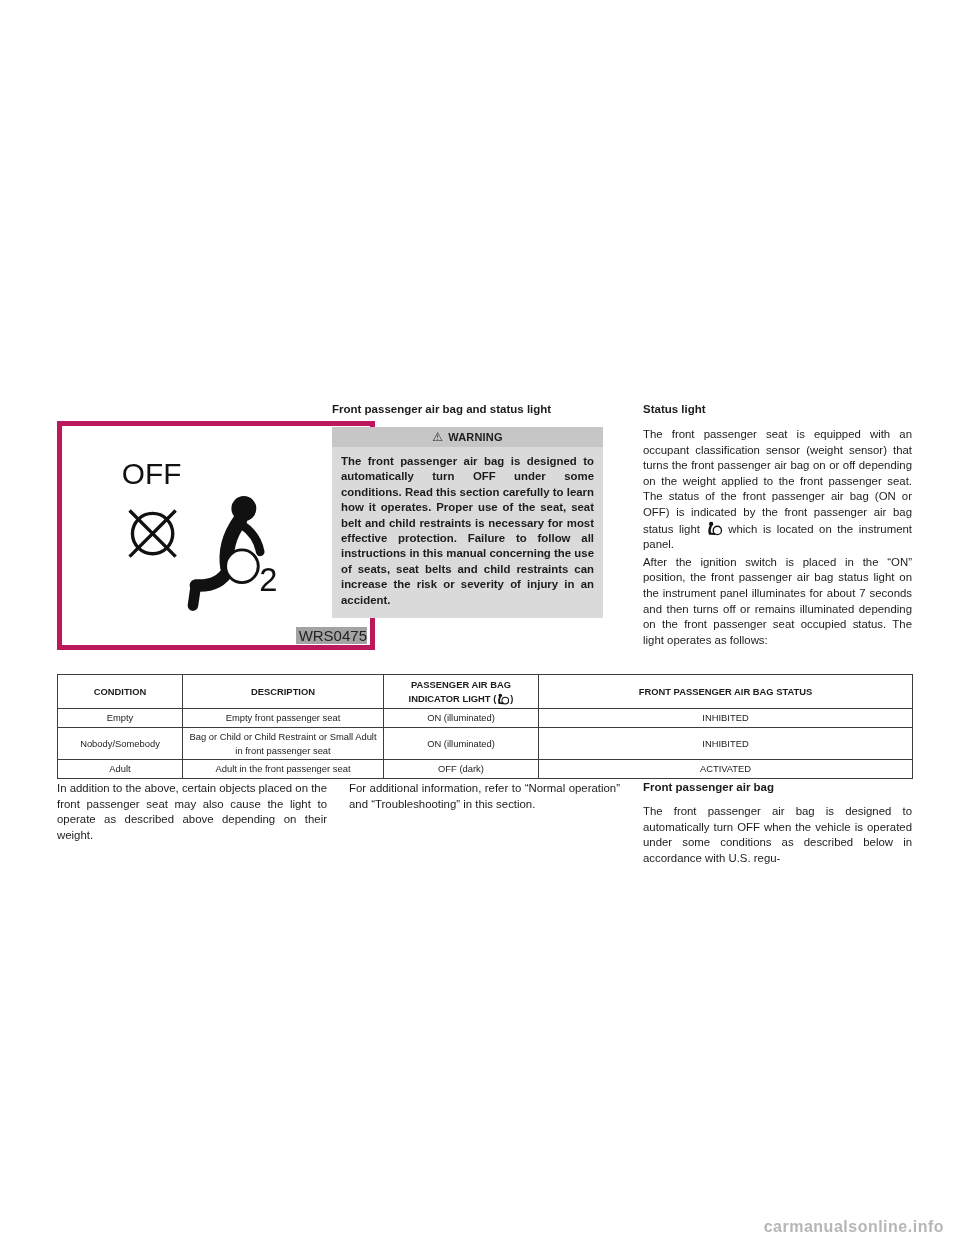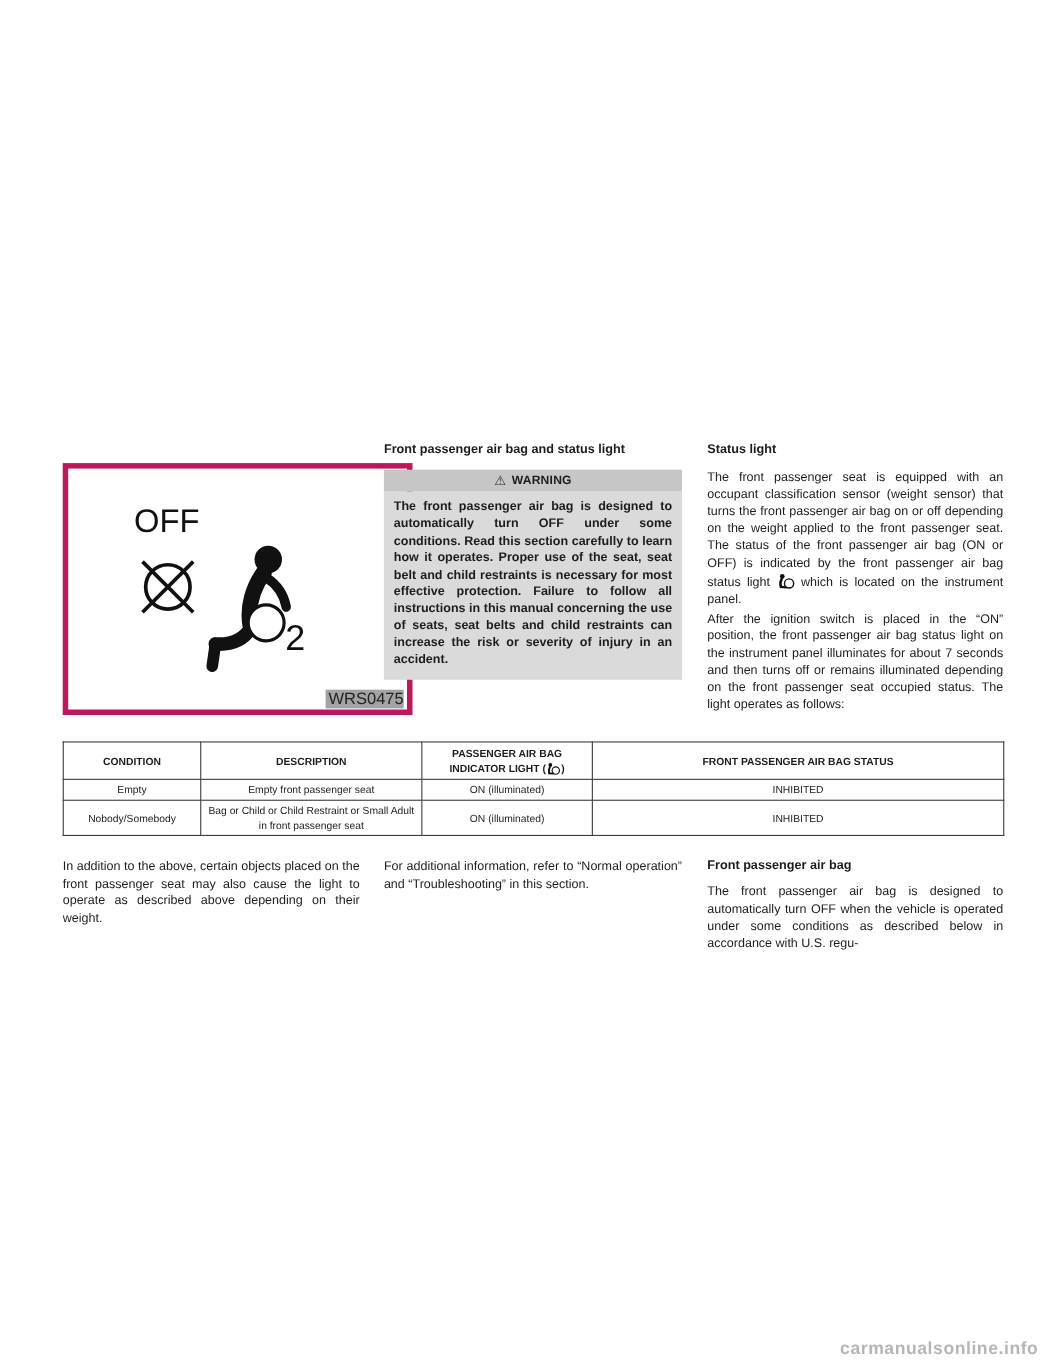--- a/index.html
+++ b/index.html
@@ -11,21 +11,21 @@
   .figure-box{
     position:absolute;left:57px;top:399px;width:318px;height:229px;
     border:5px solid #be185d;background:#fff;box-sizing:border-box;margin-top:22px;
   }
   .figure-box svg{display:block;width:100%;height:100%;}
   .figure-code{
     position:absolute;right:3px;bottom:1px;font-size:15px;color:#222;background:#a3a3a3;padding-left:3px;
   }
   
   .col{position:absolute;top:403px;}
-  .col-middle{left:349px;width:271px;}
+  .col-middle{left:332px;width:271px;}
   .col-right{left:643px;width:269px;}
   .sec-heading{
     font-size:11.5px;font-weight:bold;margin:0 0 11px 0;line-height:13px;
   }
   
   .warning-box{width:100%;}
   .warning-title{
     background:#c6c6c6;height:20px;display:flex;align-items:center;justify-content:center;gap:5px;
     font-size:11px;font-weight:bold;letter-spacing:0.2px;
   }
@@ -151,20 +151,26 @@
         <td>Empty front passenger seat</td>
         <td>ON (illuminated)</td>
         <td>INHIBITED</td>
       </tr>
       <tr>
         <td>Nobody/Somebody</td>
         <td class="desc-left">Bag or Child or Child Restraint or Small Adult in front passenger seat</td>
         <td>ON (illuminated)</td>
         <td>INHIBITED</td>
       </tr>
+      <tr>
+        <td>Adult</td>
+        <td>Adult in the front passenger seat</td>
+        <td>OFF (dark)</td>
+        <td>ACTIVATED</td>
+      </tr>
     </tbody>
   </table>
 
   <div class="note note-left">
     <p>In addition to the above, certain objects placed on the front passenger seat may also cause the light to operate as described above depending on their weight.</p>
   </div>
   <div class="note note-middle">
     <p>For additional information, refer to “Normal operation” and “Troubleshooting” in this section.</p>
   </div>
   <div class="note note-right">

